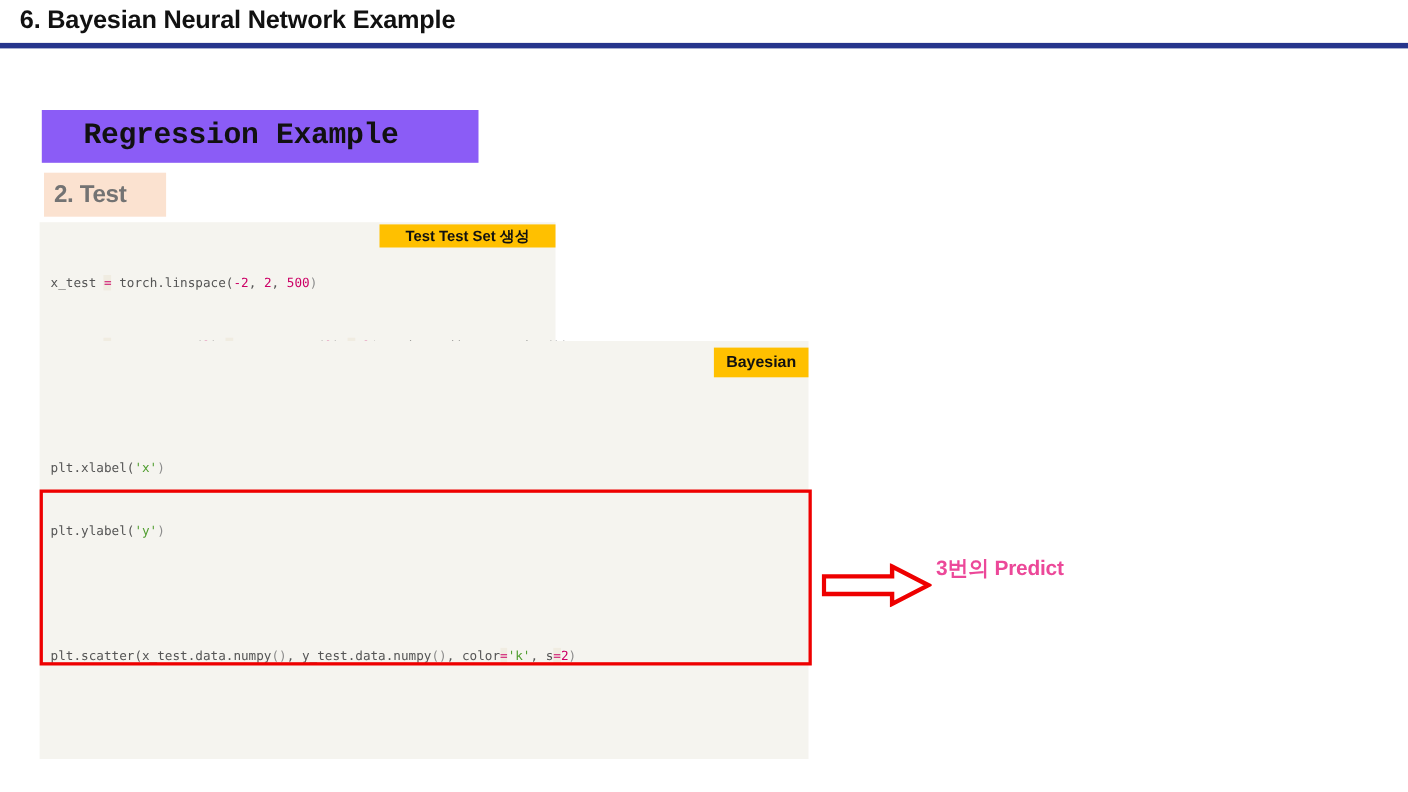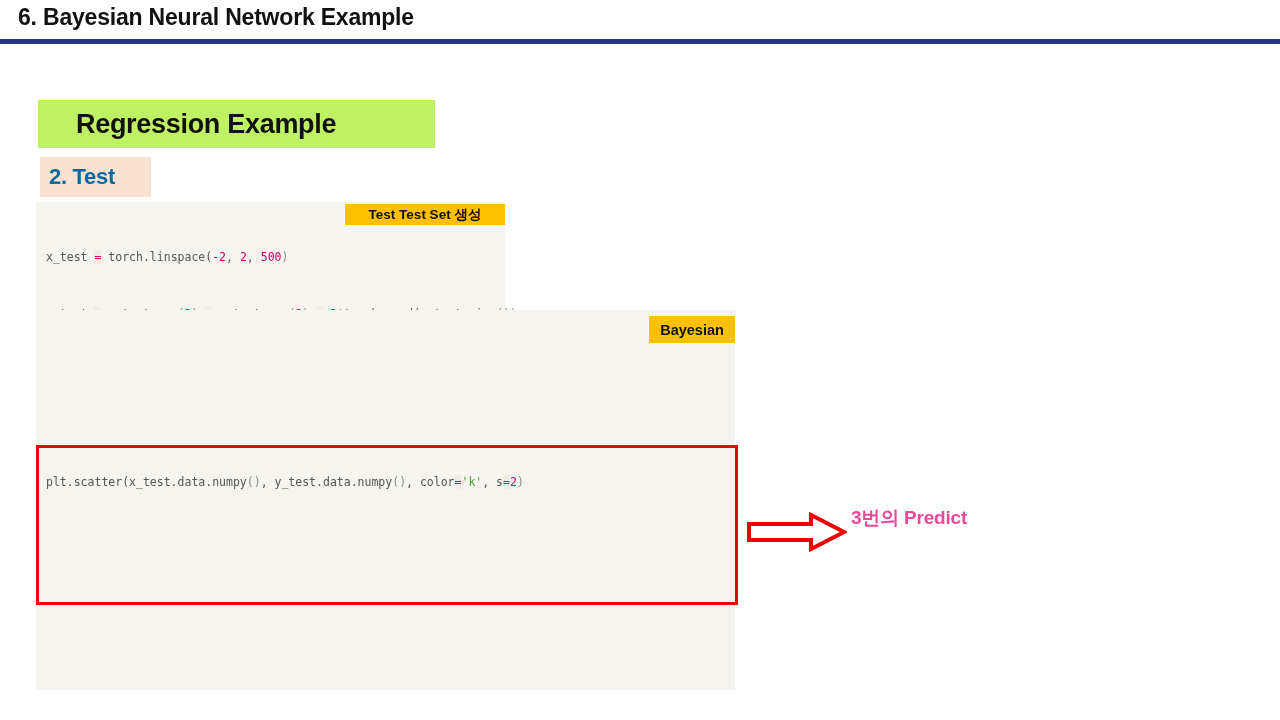--- a/index.html
+++ b/index.html
@@ -35,25 +35,26 @@
     background: #26358c;
   }
 
   
   #section-heading {
     position: absolute;
     left: 38px;
     top: 100px;
     width: 397px;
     height: 48px;
-    background: #bef264;
+    background: #8b5cf6;
     display: flex;
     align-items: center;
     box-sizing: border-box;
     padding-left: 38px;
+    font-family: Liberation Mono, monospace;
   }
   #section-heading .txt {
     font-size: 27px;
     font-weight: bold;
     color: #111111;
     letter-spacing: -0.3px;
   }
   #subsection-heading {
     position: absolute;
     left: 40px;
@@ -62,21 +63,21 @@
     height: 40px;
     background: #fbe2d0;
     display: flex;
     align-items: center;
     box-sizing: border-box;
     padding-left: 9px;
   }
   #subsection-heading .txt {
     font-size: 22px;
     font-weight: bold;
-    color: #0369a1;
+    color: #737373;
     letter-spacing: -0.3px;
   }
 
   
   .code-block {
     position: absolute;
     background: #f5f4ef;
     font-family: "DejaVu Sans Mono", "Liberation Mono", monospace;
     font-size: 11.5px;
     line-height: 19px;
@@ -184,20 +185,22 @@
 <div id="code-block-1" class="code-block">
   <div class="code-line"><span class="tok-plain">x_test </span><span class="tok-op">=</span><span class="tok-plain"> torch.linspace(</span><span class="tok-num">-2</span><span class="tok-plain">, </span><span class="tok-num">2</span><span class="tok-plain">, </span><span class="tok-num">500</span><span class="tok-punct">)</span></div>
   <div class="code-line"><span class="tok-plain">y_test </span><span class="tok-op">=</span><span class="tok-plain"> x_test.</span><span class="tok-fn">pow</span><span class="tok-punct">(</span><span class="tok-num">3</span><span class="tok-punct">)</span><span class="tok-plain"> </span><span class="tok-op">-</span><span class="tok-plain"> x_test.</span><span class="tok-fn">pow</span><span class="tok-punct">(</span><span class="tok-num">2</span><span class="tok-punct">)</span><span class="tok-plain"> </span><span class="tok-op">+</span><span class="tok-plain"> </span><span class="tok-num">3</span><span class="tok-plain">*torch.rand(x_test.size</span><span class="tok-punct">())</span></div>
   <div class="code-line blank"></div>
   <div class="code-line"><span class="tok-plain">x_test </span><span class="tok-op">=</span><span class="tok-plain"> torch.unsqueeze(x_test, dim</span><span class="tok-op">=</span><span class="tok-num">1</span><span class="tok-punct">)</span></div>
   <div class="code-line"><span class="tok-plain">y_test </span><span class="tok-op">=</span><span class="tok-plain"> torch.unsqueeze(y_test, dim</span><span class="tok-op">=</span><span class="tok-num">1</span><span class="tok-punct">)</span></div>
 </div>
 
 <div id="code-block-2" class="code-block">
   <div class="code-line blank"></div>
+  <div class="code-line"><span class="tok-plain">plt.xlabel(</span><span class="tok-str">'x'</span><span class="tok-punct">)</span></div>
+  <div class="code-line"><span class="tok-plain">plt.ylabel(</span><span class="tok-str">'y'</span><span class="tok-punct">)</span></div>
   <div class="code-line blank"></div>
   <div class="code-line"><span class="tok-plain">plt.scatter(x_test.data.numpy</span><span class="tok-punct">()</span><span class="tok-plain">, y_test.data.numpy</span><span class="tok-punct">()</span><span class="tok-plain">, color</span><span class="tok-op">=</span><span class="tok-str">'k'</span><span class="tok-plain">, s</span><span class="tok-op">=</span><span class="tok-num">2</span><span class="tok-punct">)</span></div>
   <div class="code-line blank"></div>
   
   
   
   
   
   
   

